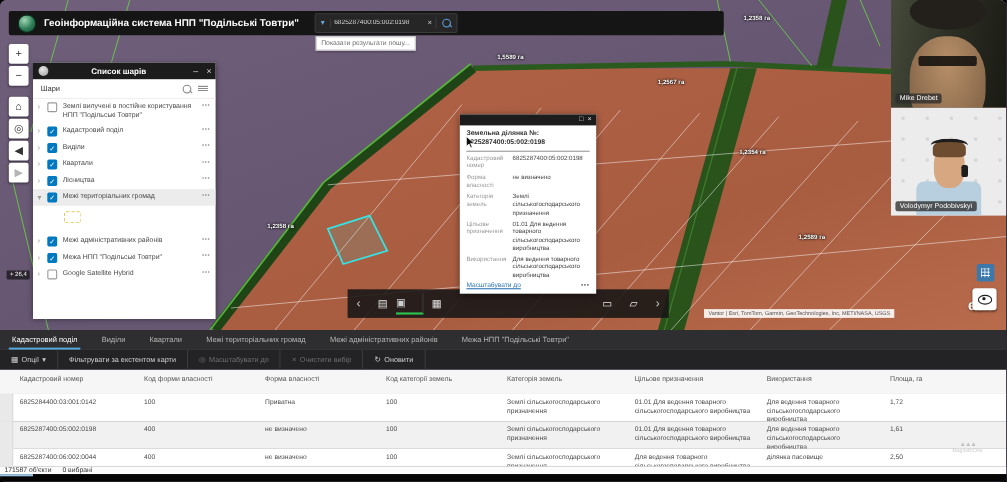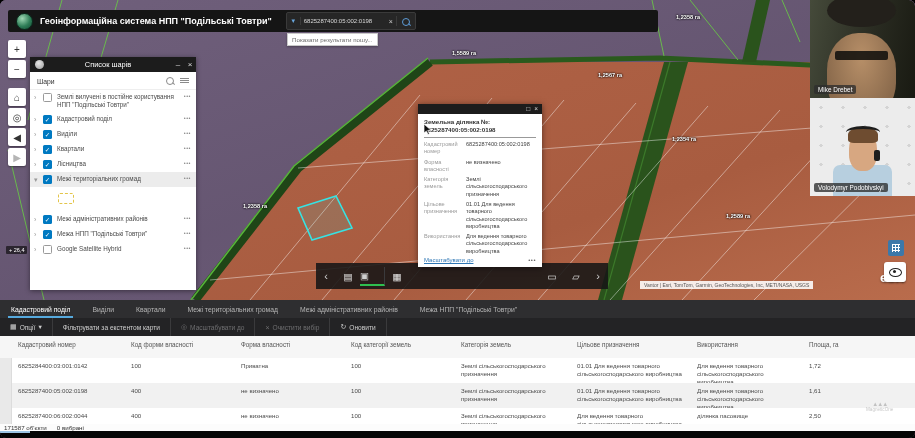--- a/index.html
+++ b/index.html
@@ -25,21 +25,21 @@
   .zbtns{left:8px;top:40px;display:flex;flex-direction:column;gap:2px;z-index:4;}
   .zbtn{width:18px;height:18px;background:#fff;border-radius:2px;box-shadow:0 1px 2px rgba(0,0,0,.4);display:flex;align-items:center;justify-content:center;font-size:10px;color:#333;cursor:pointer;}
   .zbtn.sp{margin-top:8px;}
   .zbtn.dis{color:#b5b5b5;}
   .coordchip{left:6px;top:246px;background:rgba(10,10,10,.65);color:#fff;font-size:5.5px;padding:1px 3px;border-radius:1px;z-index:2;}
   .scalebar{left:34px;top:261px;width:48px;height:3px;background:#dedede;border-radius:2px;z-index:1;}
   
   .panel{left:30px;top:57px;width:166px;height:233px;background:#fff;z-index:5;box-shadow:0 1px 5px rgba(0,0,0,.45);display:flex;flex-direction:column;}
   .phdr{height:15px;background:#1c1c1c;display:flex;align-items:center;color:#fff;flex:0 0 auto;}
   .pglobe{width:9px;height:9px;border-radius:50%;margin-left:5px;background:radial-gradient(circle at 40% 35%,#e8e8e8,#9a9a9a);}
-  .phdr .ptitle{flex:1;text-align:center;font-size:7.4px;font-weight:normal;}
+  .phdr .ptitle{flex:1;text-align:center;font-size:7.4px;font-weight:bold;}
   .phdr .pbtn{width:12px;text-align:center;font-size:8px;color:#ddd;cursor:pointer;}
   .pbody{flex:1;overflow:hidden;padding:2px 0;}
   .sharyrow{display:flex;align-items:center;padding:3px 7px 4px 7px;border-bottom:1px solid #eee;}
   .sharyrow .lbl{flex:1;font-size:6.8px;color:#333;}
   .flt{width:9px;height:7px;display:inline-block;background:linear-gradient(#8a8a8a 1px,transparent 1px,transparent 2px,#8a8a8a 2px,#8a8a8a 3px,transparent 3px,transparent 4px,#8a8a8a 4px,#8a8a8a 5px,transparent 5px);margin-left:6px;cursor:pointer;}
   .magD{border-color:#8a8a8a;cursor:pointer;}
   .magD::after{background:#8a8a8a;}
   .lrow{display:flex;align-items:flex-start;padding:3px 5px 3px 4px;}
   .lrow.hl{background:#ececec;}
   .lrow .ex{width:8px;font-size:7px;color:#9a9a9a;flex:0 0 auto;margin-top:1px;cursor:pointer;}

